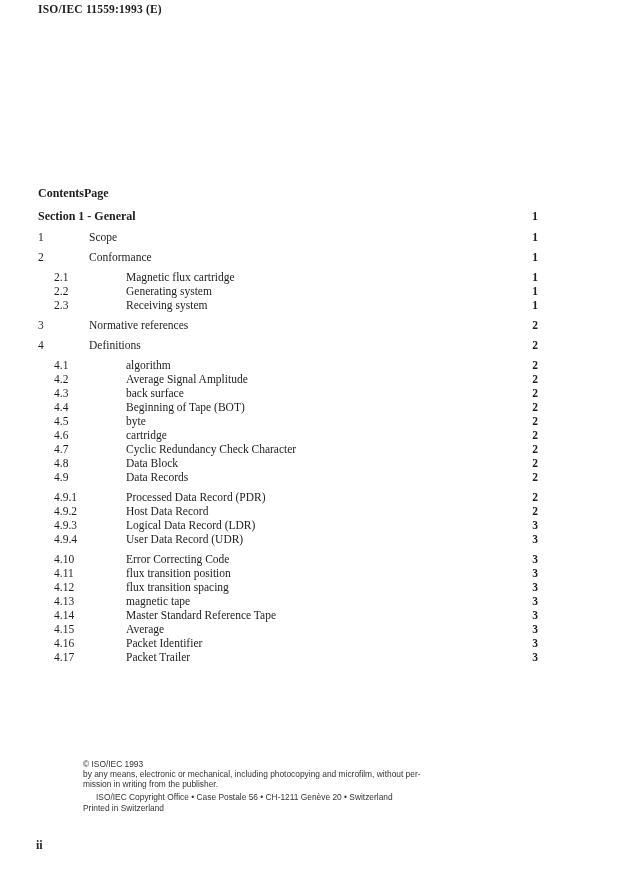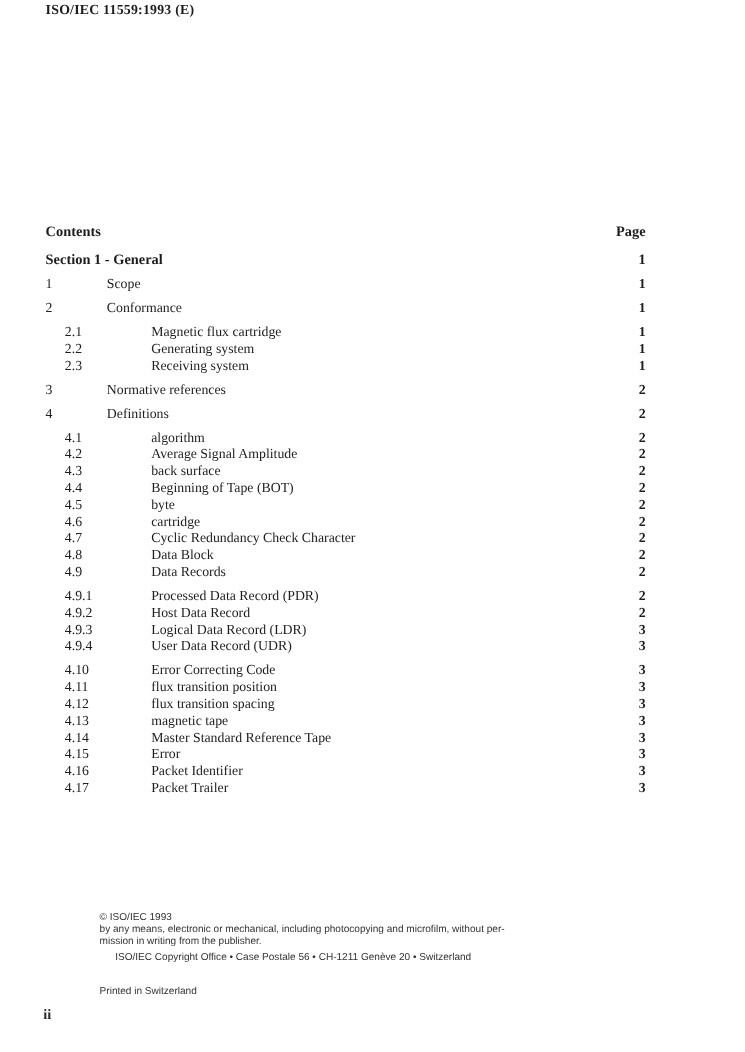--- a/index.html
+++ b/index.html
@@ -21,21 +21,21 @@
     position: absolute; left: 38px; top: 3px;
     font-size: 11.5px; font-weight: bold; letter-spacing: 0.2px;
   }
 
   
   .toc {
     position: absolute; left: 38px; top: 186px; width: 500px;
     font-size: 11.5px;
   }
   .toc-headrow {
-    display: flex; justify-content: space-between;
+    display: flex; justify-content: flex-start;
     font-weight: bold; font-size: 12px; line-height: 14px;
     margin-bottom: 9px;
   }
   .toc-section {
     display: flex; justify-content: space-between;
     font-weight: bold; font-size: 12px; line-height: 14px;
     margin-bottom: 7px;
   }
   .toc-group { margin-bottom: 6px; }
   .toc-row { display: flex; line-height: 14px; }
@@ -46,21 +46,21 @@
   .toc-page  { flex: none; font-weight: bold; text-align: right; }
 
   
   .footer {
     position: absolute; left: 38px; top: 759px; width: 410px;
     font-family: "Liberation Sans", sans-serif;
     font-size: 8.4px; line-height: 10px; color: #333333;
   }
   .f-line { white-space: nowrap; padding-left: 45px; }
   .f-line.address { margin-top: 3px; margin-left: 13px; }
-  .f-line.printed { margin-top: 18px; }
+  .f-line.printed { margin-top: 1px; }
 
   .pagenum {
     position: absolute; left: 36px; top: 838px;
     font-size: 12px; font-weight: bold; color: #2a2a2a;
   }
 </style>
 </head>
 <body>
 
 <div class="page">
@@ -214,21 +214,21 @@
             <span class="toc-title">magnetic tape</span>
             <span class="toc-page">3</span>
           </div>
           <div class="toc-row level-sub">
             <span class="toc-num">4.14</span>
             <span class="toc-title">Master Standard Reference Tape</span>
             <span class="toc-page">3</span>
           </div>
           <div class="toc-row level-sub">
             <span class="toc-num">4.15</span>
-            <span class="toc-title">Error</span>
+            <span class="toc-title">Average</span>
             <span class="toc-page">3</span>
           </div>
           <div class="toc-row level-sub">
             <span class="toc-num">4.16</span>
             <span class="toc-title">Packet Identifier</span>
             <span class="toc-page">3</span>
           </div>
           <div class="toc-row level-sub">
             <span class="toc-num">4.17</span>
             <span class="toc-title">Packet Trailer</span>

